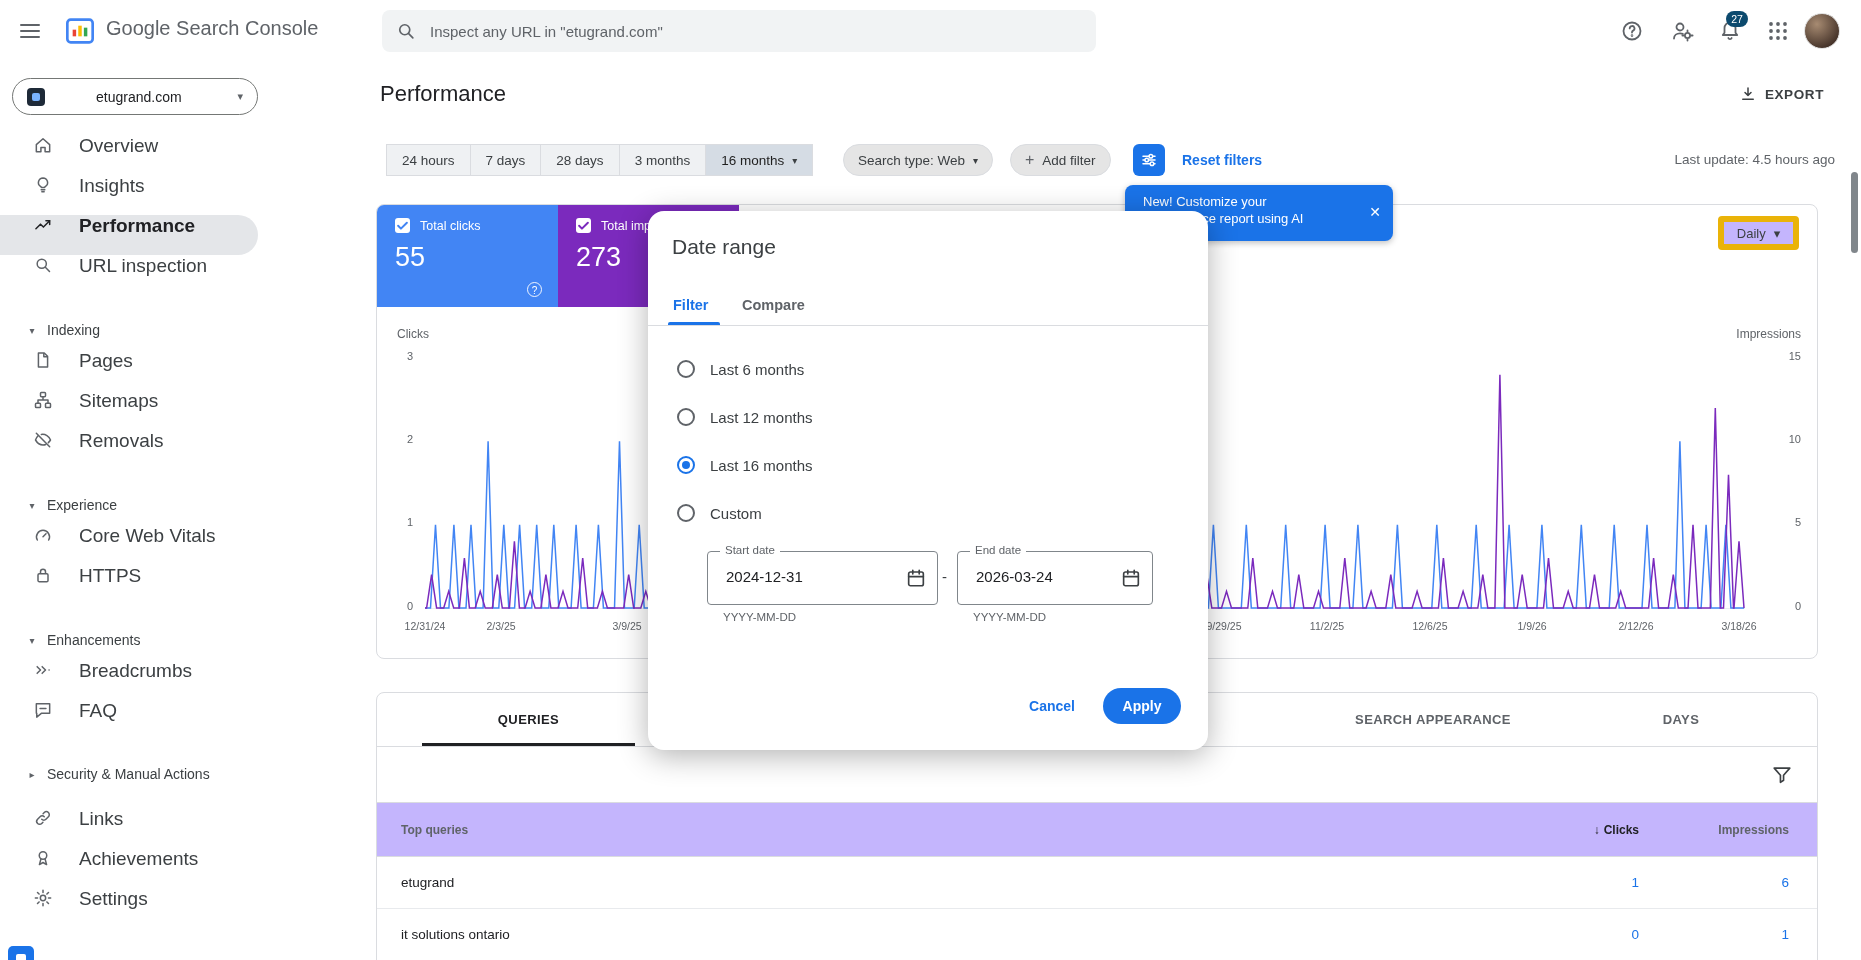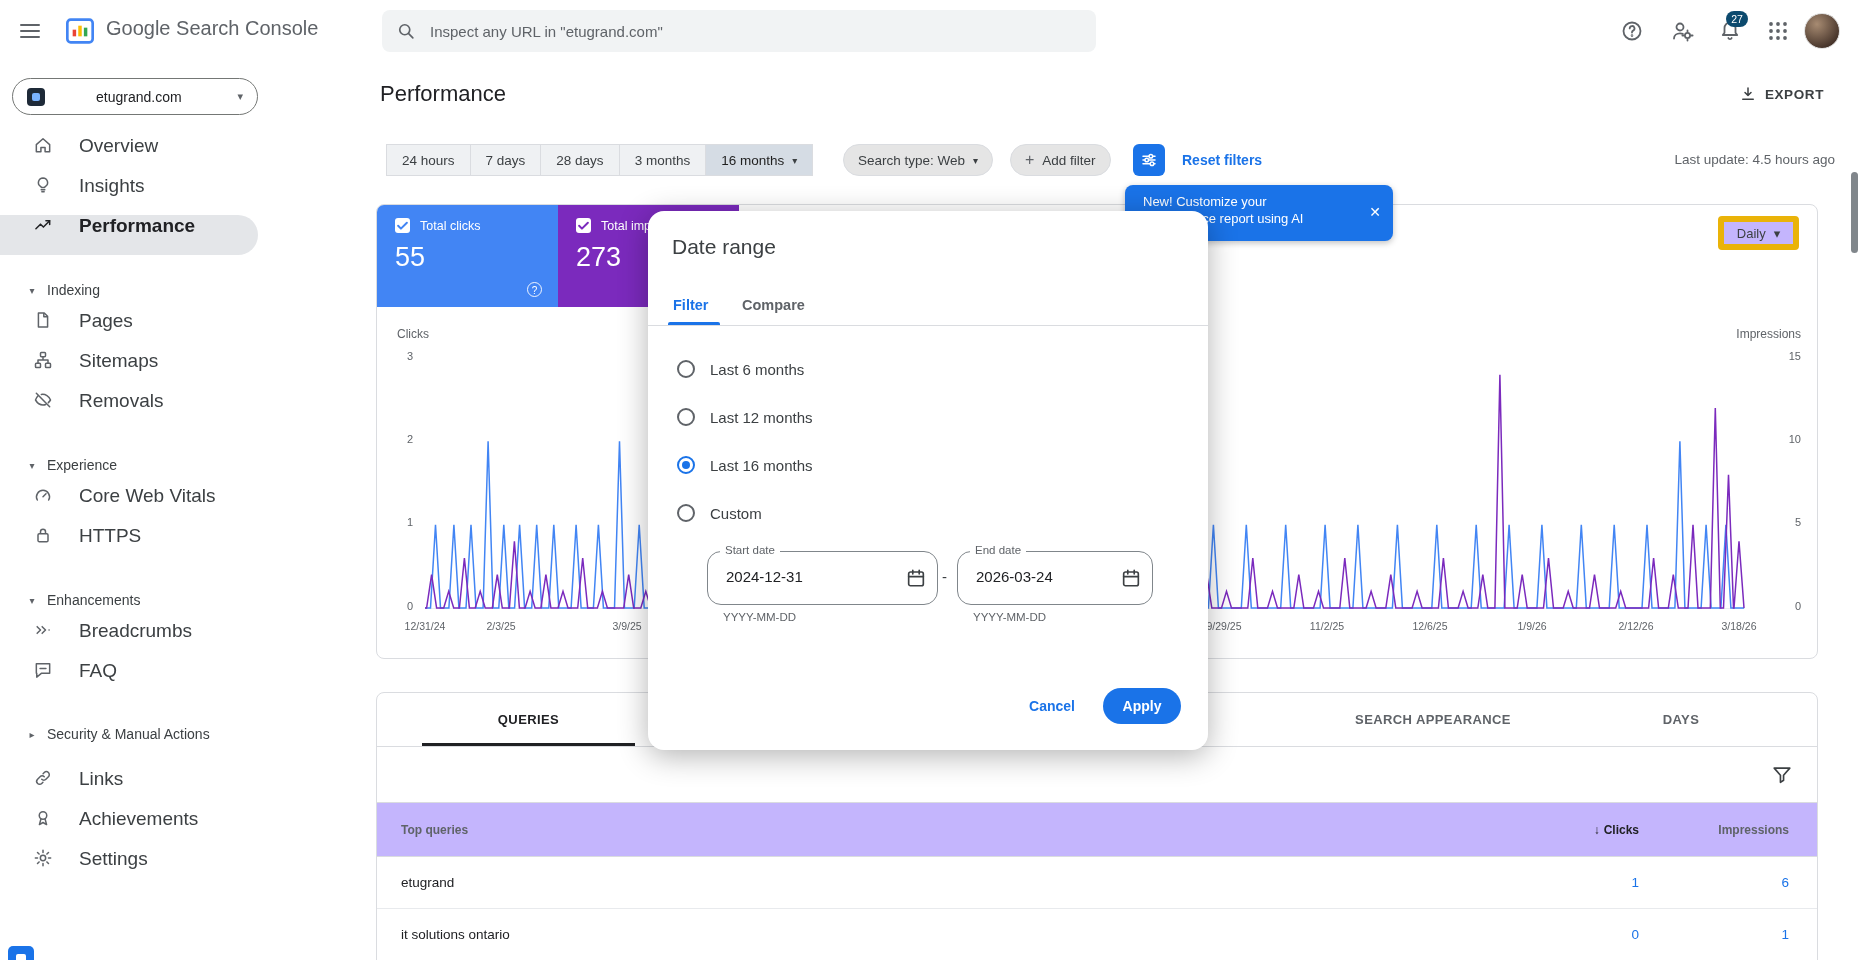--- a/index.html
+++ b/index.html
@@ -92,21 +92,21 @@
   .mtab{position:absolute;top:86px;height:28px;font-size:14.5px;cursor:pointer;}
   .mtab.filter{left:25px;color:#1a73e8;font-weight:bold;}
   .mtab.compare{left:94px;color:#5f6368;font-weight:bold;}
   .mtab-underline{position:absolute;left:20px;top:111px;width:52px;height:3px;background:#1a73e8;border-radius:2px 2px 0 0;}
   .mdivider{position:absolute;left:0;right:0;top:114px;height:1px;background:#dadce0;}
   .radio-row{position:absolute;left:29px;height:48px;display:flex;align-items:center;gap:15px;cursor:pointer;}
   .radio{width:18px;height:18px;border:2px solid #5f6368;border-radius:50%;box-sizing:border-box;position:relative;flex:none;}
   .radio.checked{border-color:#1a73e8;}
   .radio.checked::after{content:"";position:absolute;left:3px;top:3px;width:8px;height:8px;background:#1a73e8;border-radius:50%;}
   .radio-label{font-size:15px;color:#3c4043;}
-  .field{position:absolute;top:340px;height:54px;border:1px solid #80868b;border-radius:14px;box-sizing:border-box;background:#fff;}
+  .field{position:absolute;top:340px;height:54px;border:1px solid #80868b;border-radius:4px;box-sizing:border-box;background:#fff;}
   .field.start{left:59px;width:231px;}
   .field.end{left:309px;width:196px;}
   .field-label{position:absolute;left:12px;top:-8px;background:#fff;padding:0 5px;font-size:11.5px;color:#5f6368;}
   .field input{position:absolute;left:16px;top:15px;width:150px;border:none;outline:none;font-size:15px;color:#202124;font-family:inherit;background:transparent;}
   .cal-icon{position:absolute;right:10px;top:15px;width:22px;height:22px;cursor:pointer;}
   .field-hint{position:absolute;top:400px;font-size:11.5px;color:#5f6368;}
   .range-dash{position:absolute;left:294px;top:357px;font-size:15px;color:#3c4043;}
   .cancel-btn{position:absolute;left:369px;top:477px;width:70px;height:36px;line-height:36px;text-align:center;color:#1a73e8;font-size:14px;font-weight:bold;cursor:pointer;border-radius:18px;}
   .apply-btn{position:absolute;left:455px;top:477px;width:78px;height:36px;line-height:36px;text-align:center;background:#1a73e8;color:#fff;font-size:14px;font-weight:bold;border-radius:18px;cursor:pointer;}
   
@@ -204,20 +204,29 @@
     <span>Insights</span>
   </div>
   <div class="nav-item selected">
     <span>
         <svg width="20" height="20" viewBox="0 0 24 24" fill="none" stroke="#202124" stroke-width="1.8" stroke-linecap="round" stroke-linejoin="round">
           <path d="M3.5 16.5 9 11l3.5 3.5L20 7"></path>
           <path d="M15.5 7H20v4.5"></path>
         </svg>
       </span>
     <span>Performance</span>
+  </div>
+  <div class="nav-item">
+    <span>
+        <svg width="20" height="20" viewBox="0 0 24 24" fill="none" stroke="#5f6368" stroke-width="1.8" stroke-linecap="round">
+          <circle cx="10.5" cy="10.5" r="5.5"></circle>
+          <path d="m14.8 14.8 5 5"></path>
+        </svg>
+      </span>
+    <span>URL inspection</span>
   </div>
 
   <div class="nav-gap"></div>
   <div class="nav-header">
     <span class="chev">▾</span>
     <span>Indexing</span>
   </div>
   <div class="nav-item">
     <span>
         <svg width="20" height="20" viewBox="0 0 24 24" fill="none" stroke="#5f6368" stroke-width="1.8" stroke-linejoin="round">

